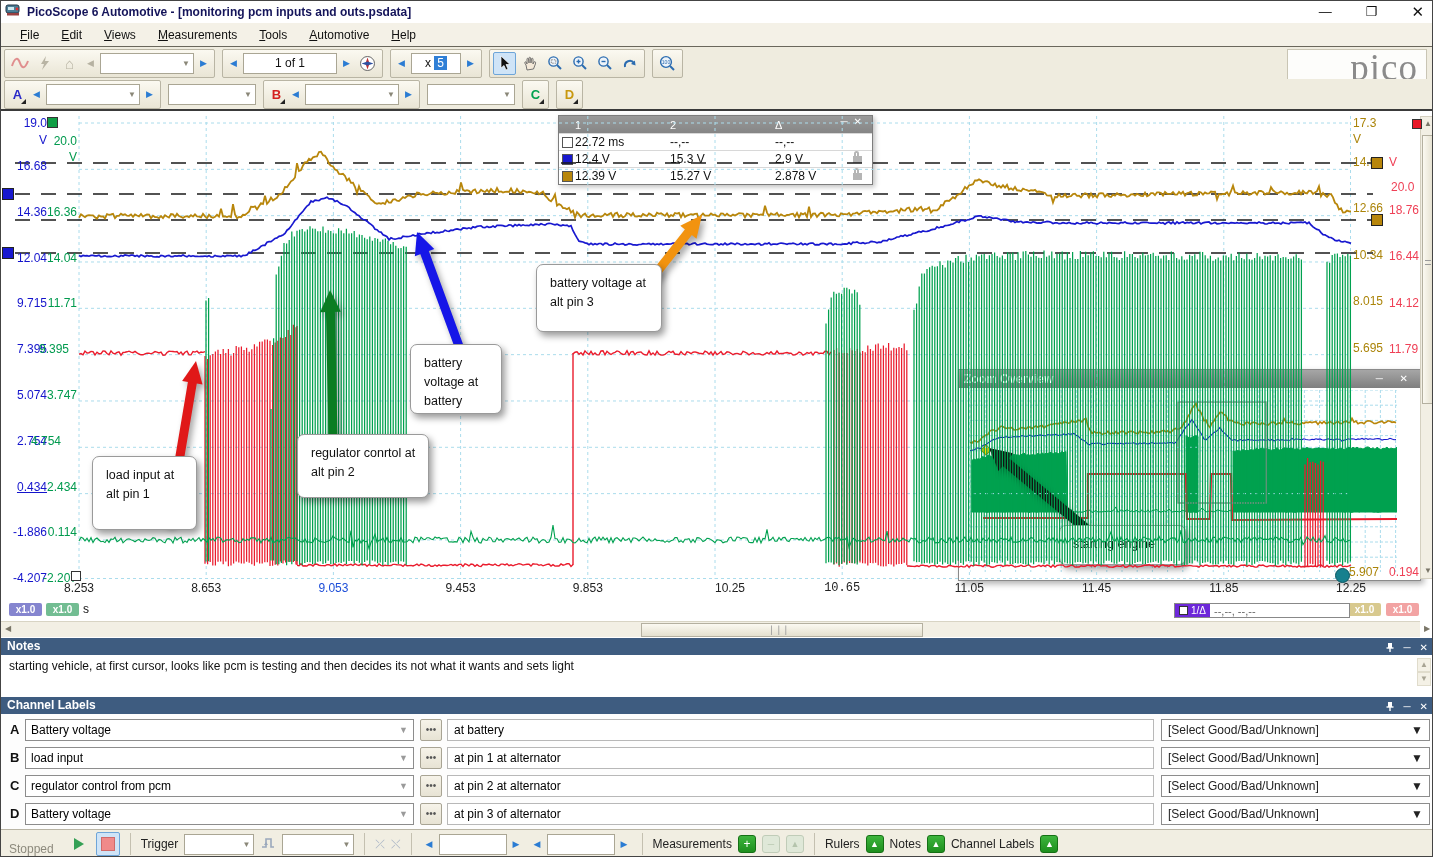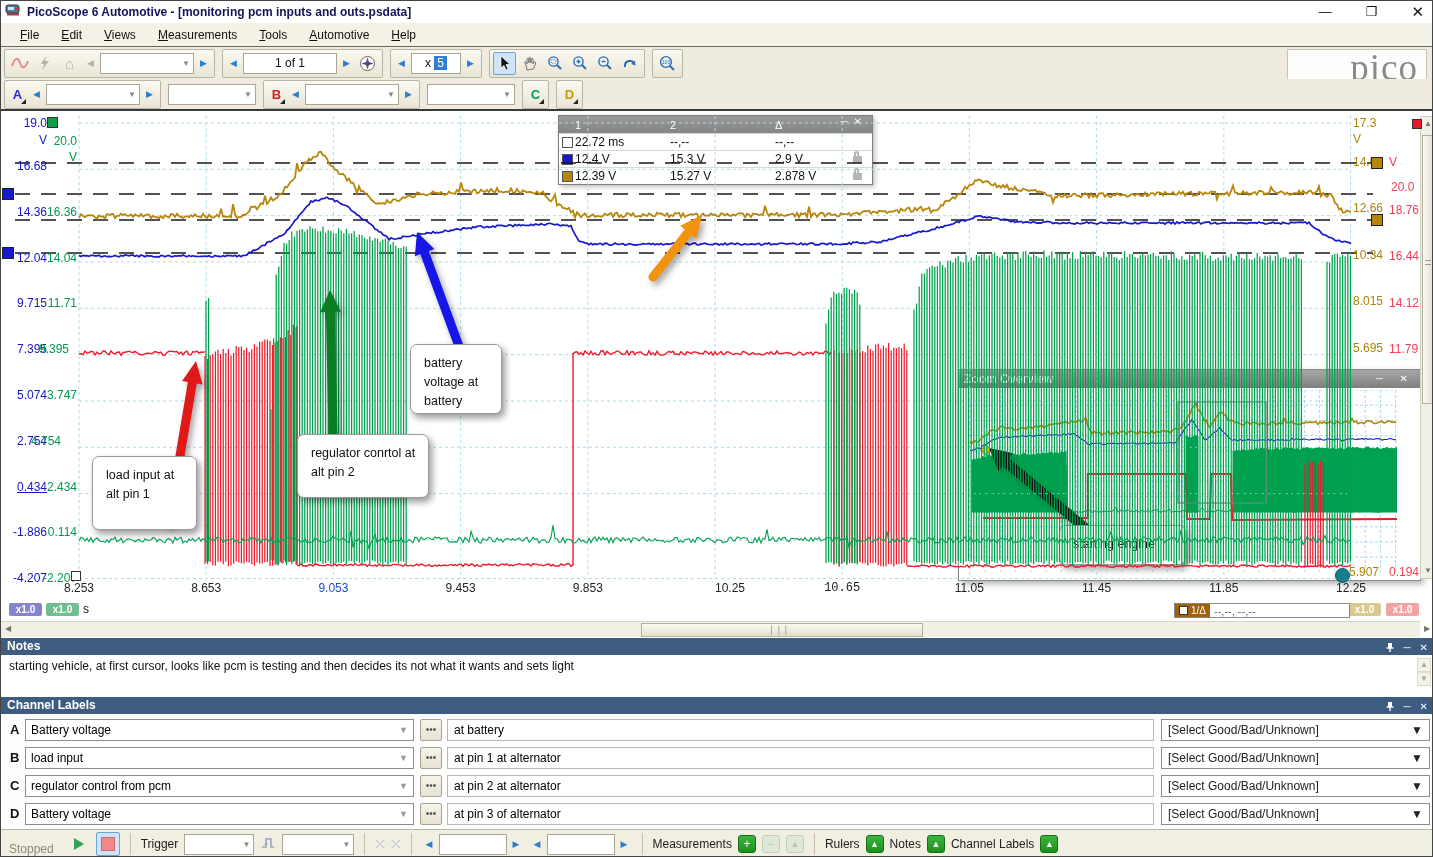--- a/index.html
+++ b/index.html
@@ -54,21 +54,21 @@
   .zp-btns{position:absolute;right:5px;top:0;font-size:10px;letter-spacing:7px;font-weight:normal;}
   .zp-body{position:absolute;left:11px;top:20px;width:427px;height:182px;}
   
   .vsb{position:absolute;left:1419px;top:5px;width:14px;height:463px;background:#f2efe4;border:1px solid #d4d0c0;box-sizing:border-box;}
   .vsb .thumb{position:absolute;left:1px;top:18px;width:10px;height:267px;background:linear-gradient(90deg,#fbf9f1,#e4e0cf);border:1px solid #b4b0a0;}
   .hsb{position:absolute;left:0;top:510px;width:1419px;height:15px;background:#f2efe4;border-top:1px solid #d8d4c4;}
   .hsb .thumb{position:absolute;left:640px;top:1px;width:280px;height:12px;background:linear-gradient(#fbf9f1,#e4e0cf);border:1px solid #b4b0a0;display:flex;align-items:center;justify-content:center;color:#999;font-size:8px;letter-spacing:1px;}
   .sbarrow{position:absolute;color:#7a7668;font-size:8px;line-height:14px;text-align:center;width:14px;}
   .badge{position:absolute;height:13px;border-radius:2px;color:#fff;font-size:10px;font-weight:bold;text-align:center;line-height:13px;width:33px;}
   .deltafield{position:absolute;left:1173px;top:492px;width:176px;height:15px;border:1px solid #888;display:flex;font-size:10px;box-sizing:border-box;background:#fff;}
-  .deltafield .tab{background:#a16207;color:#fff;padding:0 4px;display:flex;align-items:center;gap:3px;}
+  .deltafield .tab{background:#6d28d9;color:#fff;padding:0 4px;display:flex;align-items:center;gap:3px;}
   .deltafield .tab i{width:7px;height:7px;background:#fff;border:1px solid #333;display:inline-block;}
   .deltafield .val{color:#666;padding:1px 4px;font-size:11px;}
   
   .panel-head{position:absolute;left:0;width:1433px;height:17px;background:#3e5c80;color:#fff;font-weight:bold;font-size:12px;padding-left:6px;line-height:17px;box-sizing:border-box;}
   .panel-icons{position:absolute;right:6px;top:1px;display:flex;gap:9px;align-items:center;color:#fff;font-size:10px;font-weight:normal;}
   #notespanel{position:absolute;top:637px;left:0;width:1433px;height:59px;background:#fff;border-bottom:1px solid #8a8778;}
   #notespanel .body{position:absolute;top:17px;left:0;right:0;bottom:0;font-size:12px;color:#111;padding:4px 8px;}
   .mini-scroll{position:absolute;right:3px;width:12px;height:12px;color:#a8a494;font-size:8px;text-align:center;line-height:12px;border:1px solid #e0dccc;background:#f4f1e6;}
   #chpanel{position:absolute;top:696px;left:0;width:1433px;height:132px;background:#fdfdfd;}
   .chrow{position:absolute;left:0;width:1433px;height:25px;}
@@ -482,20 +482,21 @@
         <line x1="333" y1="376" x2="329.4466084542385" y2="200.99546637124575" stroke="#0b7d22" stroke-width="9" stroke-linecap="round"></line>
         <polygon points="329,179 339.7944755879837,200.78535739391083 319.09874132049333,201.20557534858068" fill="#0b7d22"></polygon>
         <line x1="459" y1="238" x2="423.5891577076984" y2="141.64956864652822" stroke="#1616e8" stroke-width="9" stroke-linecap="round"></line>
         <polygon points="416,121 433.3038411391333,138.07921490677012 413.8744742762635,145.21992238628633" fill="#1616e8"></polygon>
         <line x1="652" y1="166" x2="687.3588011580846" y2="121.26029241221957" stroke="#f2930f" stroke-width="9" stroke-linecap="round"></line>
         <polygon points="701,104 695.4789841792879,127.67785641284797 679.2386181368813,114.84272841159117" fill="#f2930f"></polygon>
       </svg>
       <div class="callout" style="left: 91px; top: 345px; width: 105px; height: 74px;">load input at alt pin 1</div>
       <div class="callout" style="left: 296px; top: 323px; width: 132px; height: 64px;">regulator conrtol at alt pin 2</div>
       <div class="callout" style="left: 409px; top: 233px; width: 92px; height: 70px;">battery voltage at battery</div>
+      <div class="callout" style="left: 535px; top: 153px; width: 126px; height: 68px;">battery voltage at alt pin 3</div>
     </div>
 
   <div id="notespanel">
     <div class="panel-head" style="top:0;">
       <span>Notes</span>
       <span class="panel-icons">
         <svg width="10" height="11">
             <rect x="3" y="1" width="4" height="5" fill="#fff"></rect>
             <line x1="5" y1="6" x2="5" y2="10" stroke="#fff" stroke-width="1.4"></line>
             <line x1="1.5" y1="6" x2="8.5" y2="6" stroke="#fff" stroke-width="1.4"></line>

